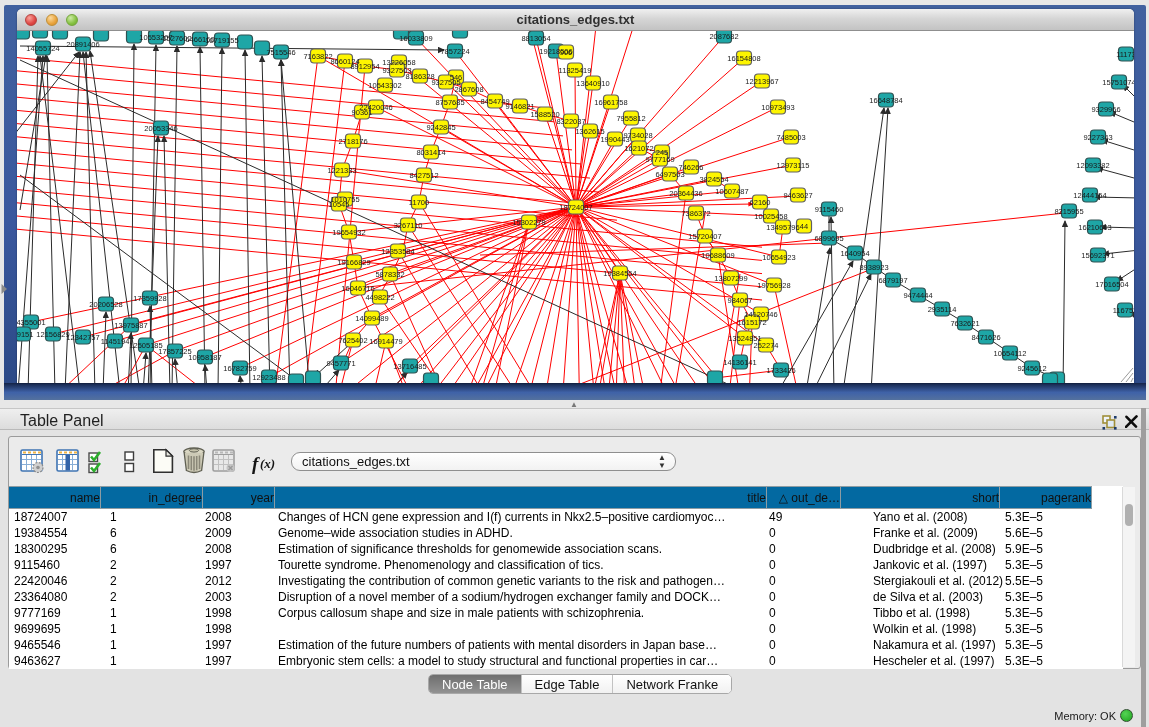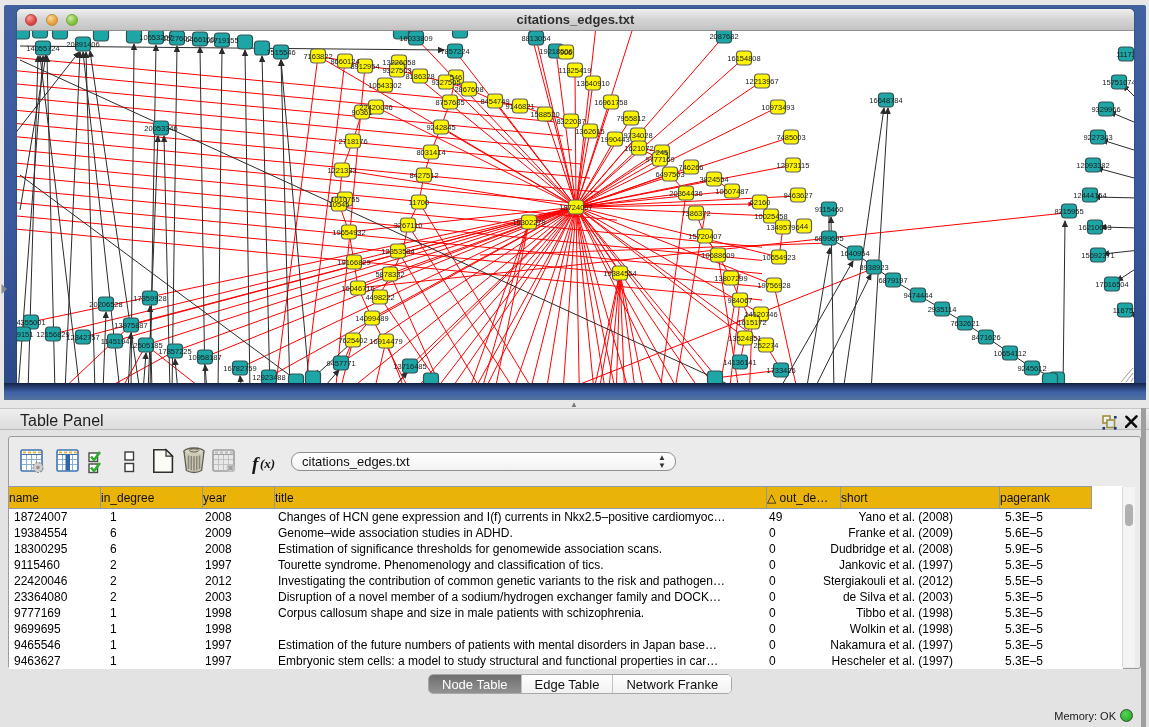--- a/index.html
+++ b/index.html
@@ -10,26 +10,26 @@
 #title{position:absolute;left:0;right:0;top:3px;text-align:center;font-size:13px;font-weight:700;color:#303030}
 #canvas{position:absolute;left:0;top:22px;width:1117px;height:352px;background:#fff;overflow:hidden}
 #panelbar{position:absolute;left:0;top:408px;width:1149px;height:22px;background:linear-gradient(#efefef,#dcdcdc);border-top:1px solid #c6c6c6;border-bottom:1px solid #b9b9b9}
 #panelbar .t{position:absolute;left:20px;top:3px;font-size:16px;color:#1f1f1f}
 #panelbody{position:absolute;left:0;top:430px;width:1149px;height:297px;background:#e3e3e3}
 #tcont{position:absolute;left:8px;top:436px;width:1133px;height:233px;background:#ebebeb;border:1px solid #9b9b9b;border-radius:3px}
 #toolbar{position:absolute;left:9px;top:437px;width:1131px;height:47px}
 #combo{position:absolute;left:291px;top:452px;width:385px;height:19px;background:linear-gradient(#ffffff,#f2f2f2);border:1px solid #8f8f8f;border-radius:9px;font-size:13px;color:#111;padding:1px 0 0 10px}
 #combo .st{position:absolute;right:9px;top:1px;font-size:8px;color:#333;line-height:8px;letter-spacing:0}
 #thead{position:absolute;left:9px;top:486px;width:1114px;height:23px;background:#fff}
-.hc{position:absolute;top:0;height:23px;background:#eab308;border:1px solid #8d9ca3;border-left:none;font-size:12px;color:#111;text-align:left;line-height:22px}
+.hc{position:absolute;top:0;height:23px;background:#0369a1;border:1px solid #8d9ca3;border-left:none;font-size:12px;color:#111;text-align:right;line-height:22px}
 #tbody{position:absolute;left:9px;top:509px;width:1114px;height:160px;background:#fff}
 .trow{position:absolute;left:0;width:1114px;height:16px;font-size:12px;color:#000;white-space:nowrap}
 .trow span{position:absolute;top:1px;overflow:hidden}
 .c0{left:5px;width:90px}.c1{left:101px;width:95px}.c2{left:196px;width:72px}.c3{left:269px;width:488px}
-.c4{left:760px;width:66px}.c5{left:784px;width:160px;text-align:right}.c6{left:996px;width:90px}
+.c4{left:760px;width:66px}.c5{left:864px;width:160px;text-align:left}.c6{left:996px;width:90px}
 #vsb{position:absolute;left:1122px;top:487px;width:13px;height:180px;background:#f4f4f4;border-left:1px solid #d9d9d9}
 #vsb .th{position:absolute;left:2px;top:17px;width:8px;height:22px;background:#b0b0b0;border-radius:4px}
 #tabs{position:absolute;left:428px;top:674px;height:20px;border:1px solid #a8a8a8;border-radius:5px;overflow:hidden;background:#fff;display:flex}
 #tabs div{font-size:13px;padding:1px 13px 13px;line-height:18px;color:#111;background:linear-gradient(#ffffff,#f1f1f1)}
 #tabs div.sel{background:linear-gradient(#6e6e6e,#929292);color:#fff}
 #tabs div+div{border-left:1px solid #c2c2c2}
 #mem{position:absolute;right:33px;top:710px;font-size:11px;color:#1a1a1a}
 #memdot{position:absolute;right:16px;top:709px;width:13px;height:13px;border-radius:50%;background:radial-gradient(circle at 40% 35%,#55d455,#2eb12e 70%);border:1.5px solid #2f4f2f}
 #handle{position:absolute;left:570px;top:400px;font-size:8px;color:#777}
 </style></head><body>

